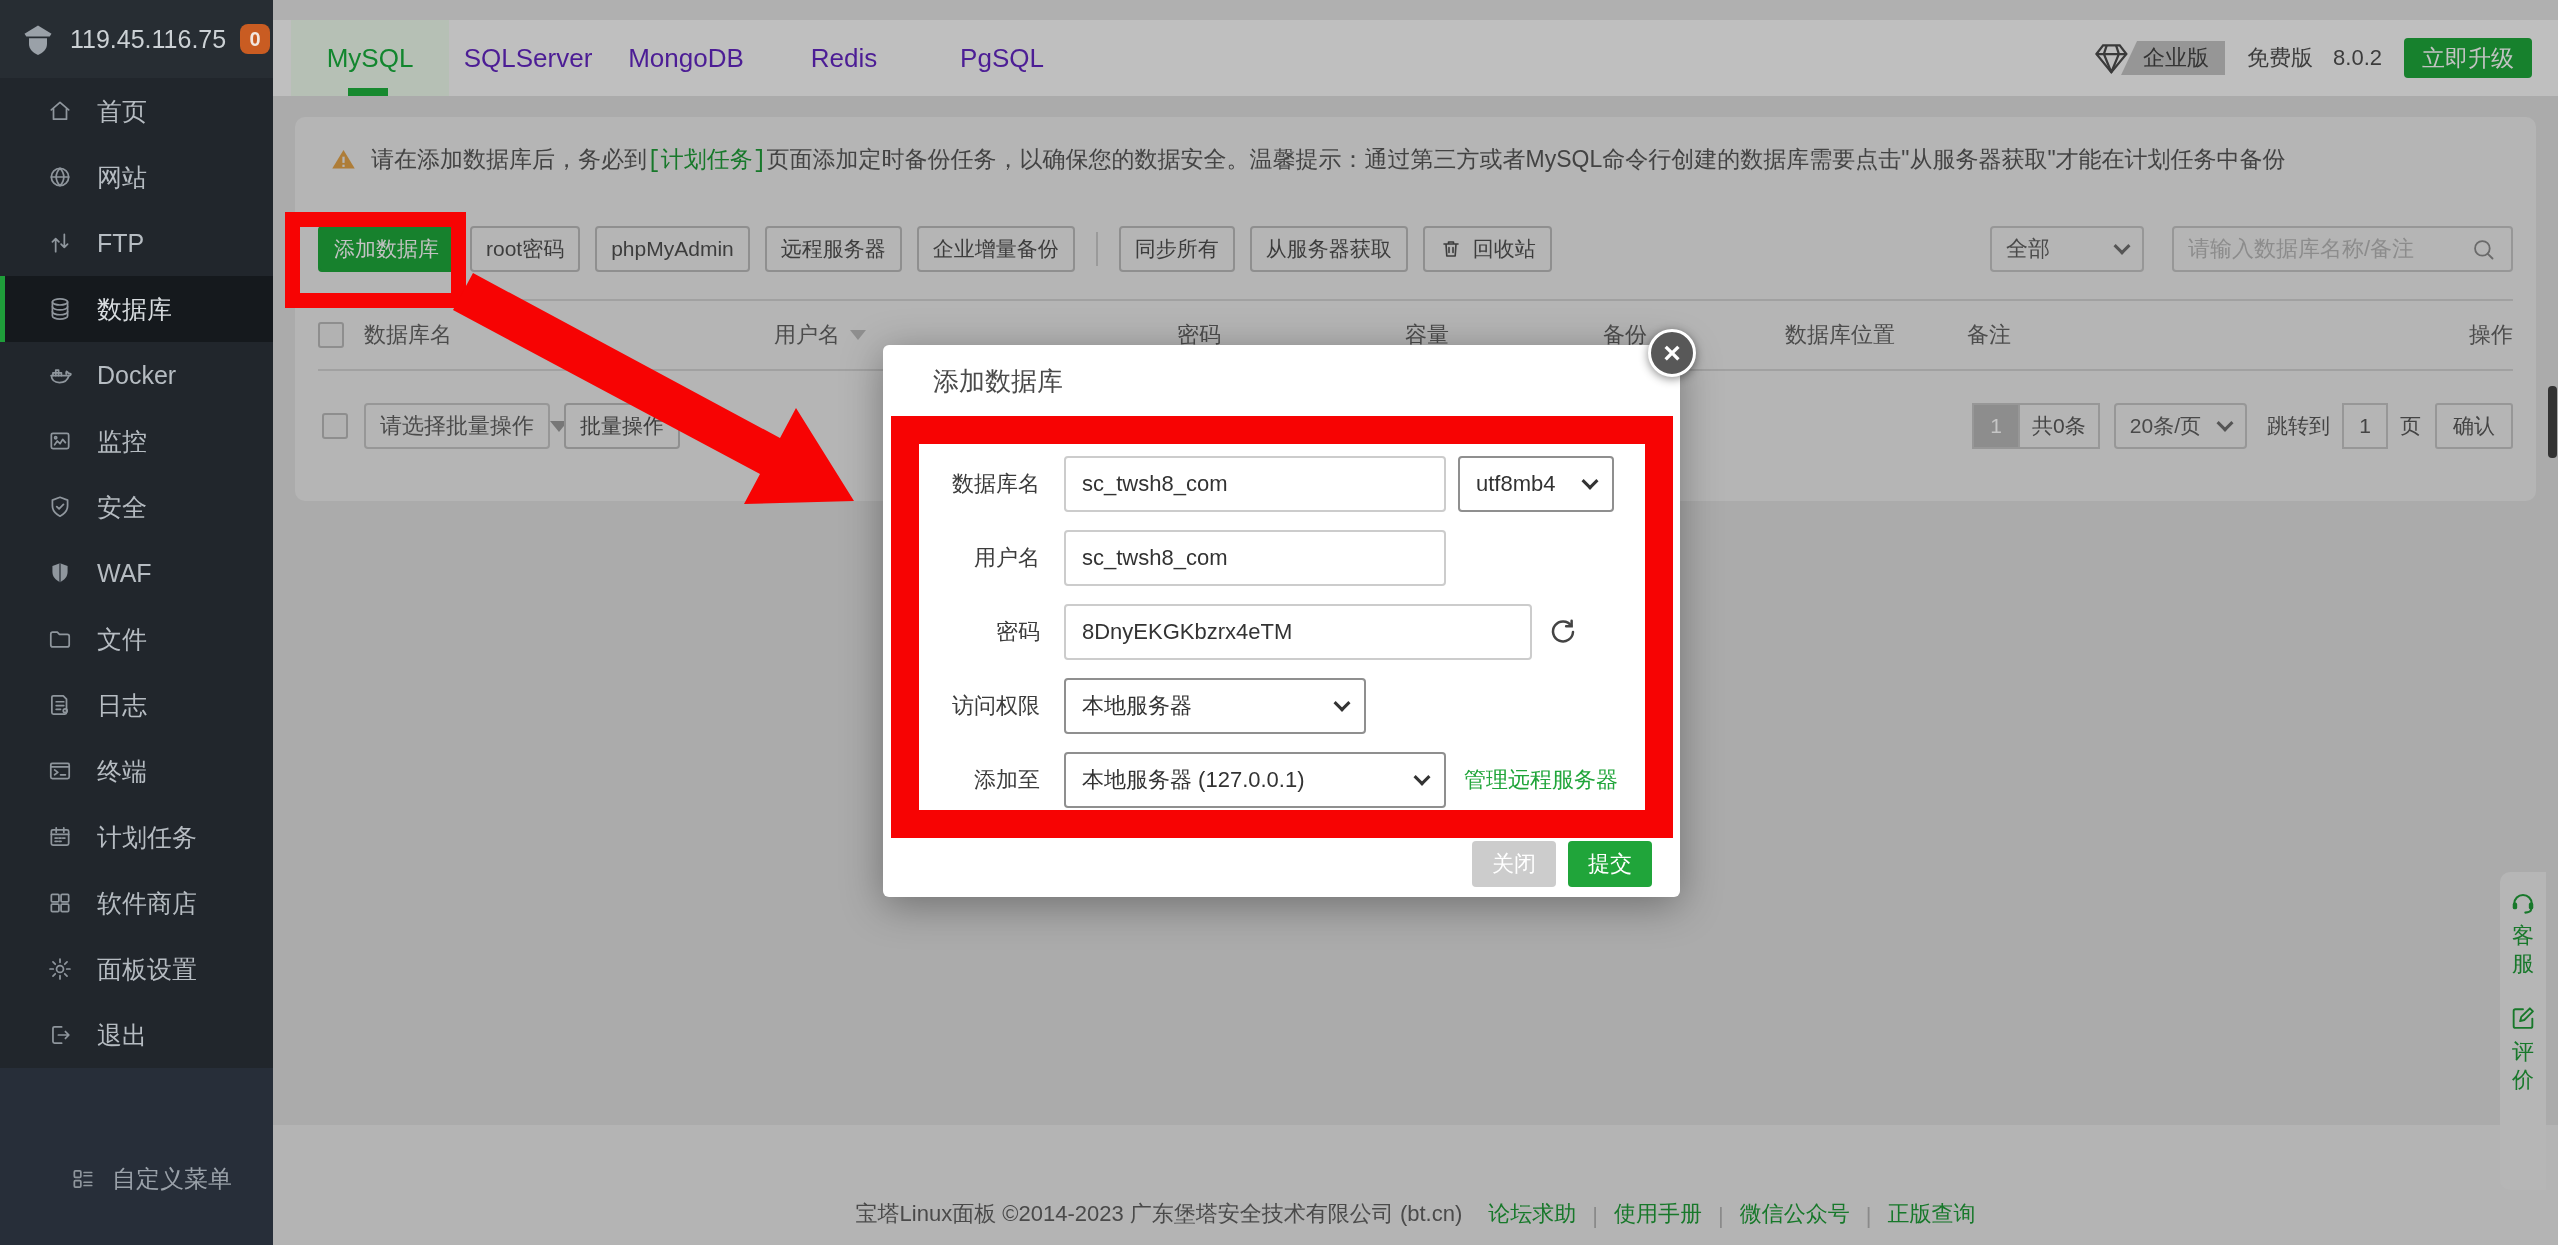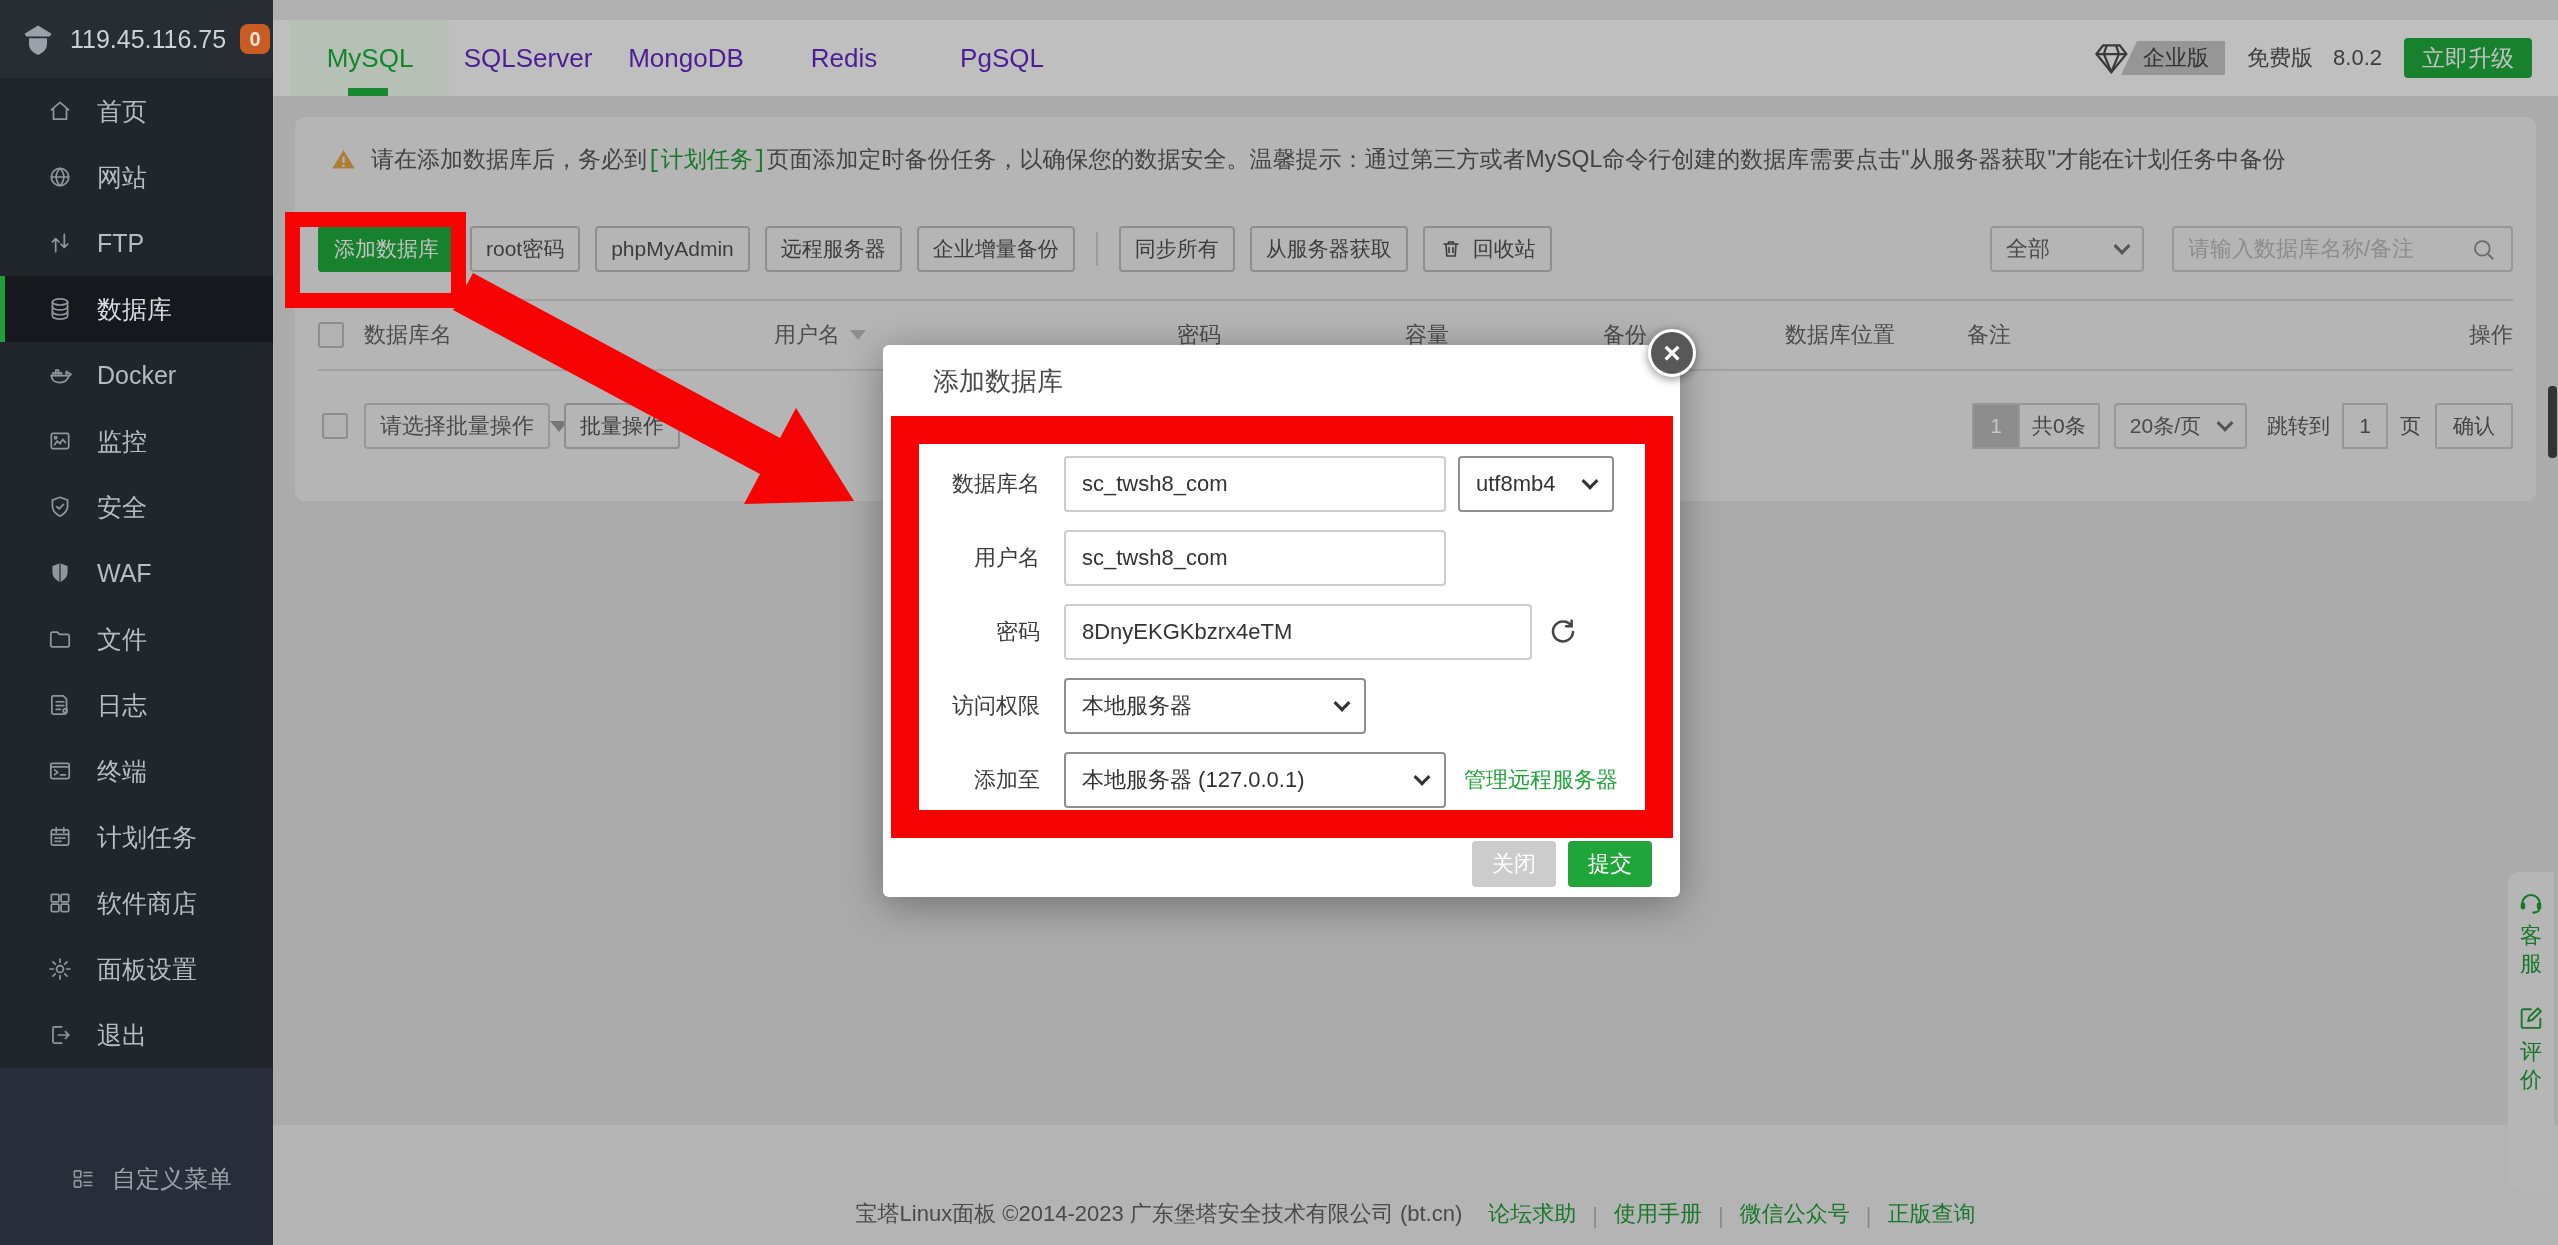--- a/index.html
+++ b/index.html
@@ -78,21 +78,21 @@
   .pg-unit{margin-right:14px;}
   .pg-confirm{height:46px;padding:0 16px;border:2px solid #979797;border-radius:3px;display:flex;align-items:center;font-size:21px;color:#444;cursor:pointer;white-space:nowrap;}
 
   
   .footer{position:absolute;left:273px;right:0;bottom:0;height:120px;background:#b4b4b4;display:flex;align-items:flex-end;justify-content:center;padding-bottom:16px;font-size:22px;color:#4a4a4a;white-space:nowrap;}
   .footer a{color:var(--dimgreen);text-decoration:none;cursor:pointer;}
   .footer .sep{color:#8a8a8a;margin:0 16px;}
   .footer .copy{margin-right:26px;}
 
   
-  .floatbar{position:absolute;right:4px;top:872px;width:46px;height:318px;background:#b6b6b6;border-radius:10px 0 0 10px;display:flex;flex-direction:column;align-items:center;padding-top:16px;z-index:8;}
+  .floatbar{position:absolute;right:12px;top:872px;width:46px;height:318px;background:#b6b6b6;border-radius:10px 0 0 10px;display:flex;flex-direction:column;align-items:center;padding-top:16px;z-index:8;}
   .floatbar .icn{color:var(--dimgreen);margin-bottom:6px;}
   .floatbar .icn svg{width:28px;height:28px;}
   .vtext{width:26px;color:var(--dimgreen);font-size:22px;line-height:28px;text-align:center;word-break:break-all;margin-bottom:26px;cursor:pointer;}
   .scroll-thumb{position:absolute;right:1px;top:386px;width:9px;height:72px;background:#333;border-radius:4px;z-index:90;}
 
   
   .modal{position:absolute;left:883px;top:345px;width:797px;height:552px;background:#fff;border-radius:6px;box-shadow:0 8px 40px rgba(0,0,0,.35);z-index:50;}
   .modal-title{height:73px;display:flex;align-items:center;padding-left:50px;font-size:26px;color:#4a4a4a;}
   .modal-close{position:absolute;top:-16px;right:-16px;width:48px;height:48px;border-radius:50%;background:#585858;border:3px solid #fff;box-shadow:0 2px 10px rgba(0,0,0,.45);color:#fff;display:flex;align-items:center;justify-content:center;font-size:30px;font-weight:bold;cursor:pointer;line-height:1;}
   .modal-body{padding:38px 0 0 38px;}

